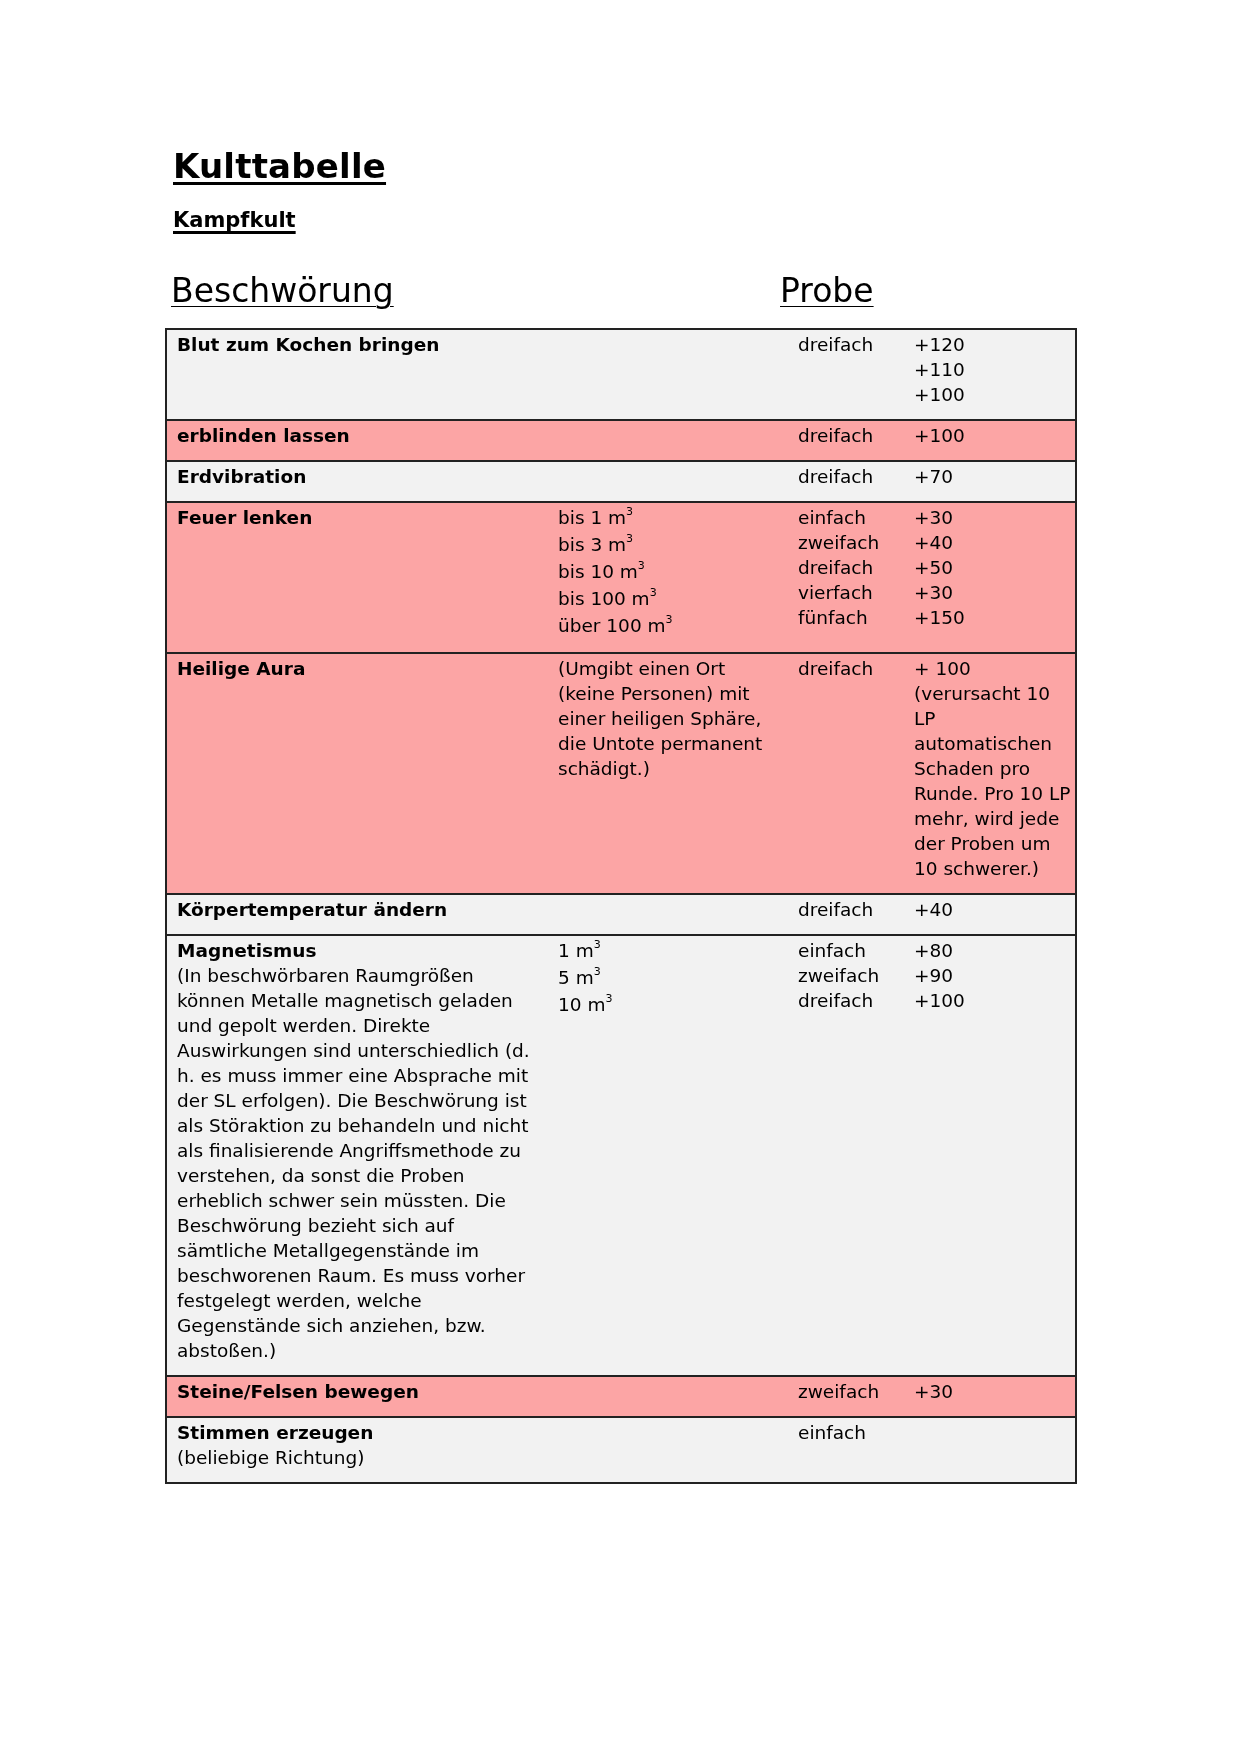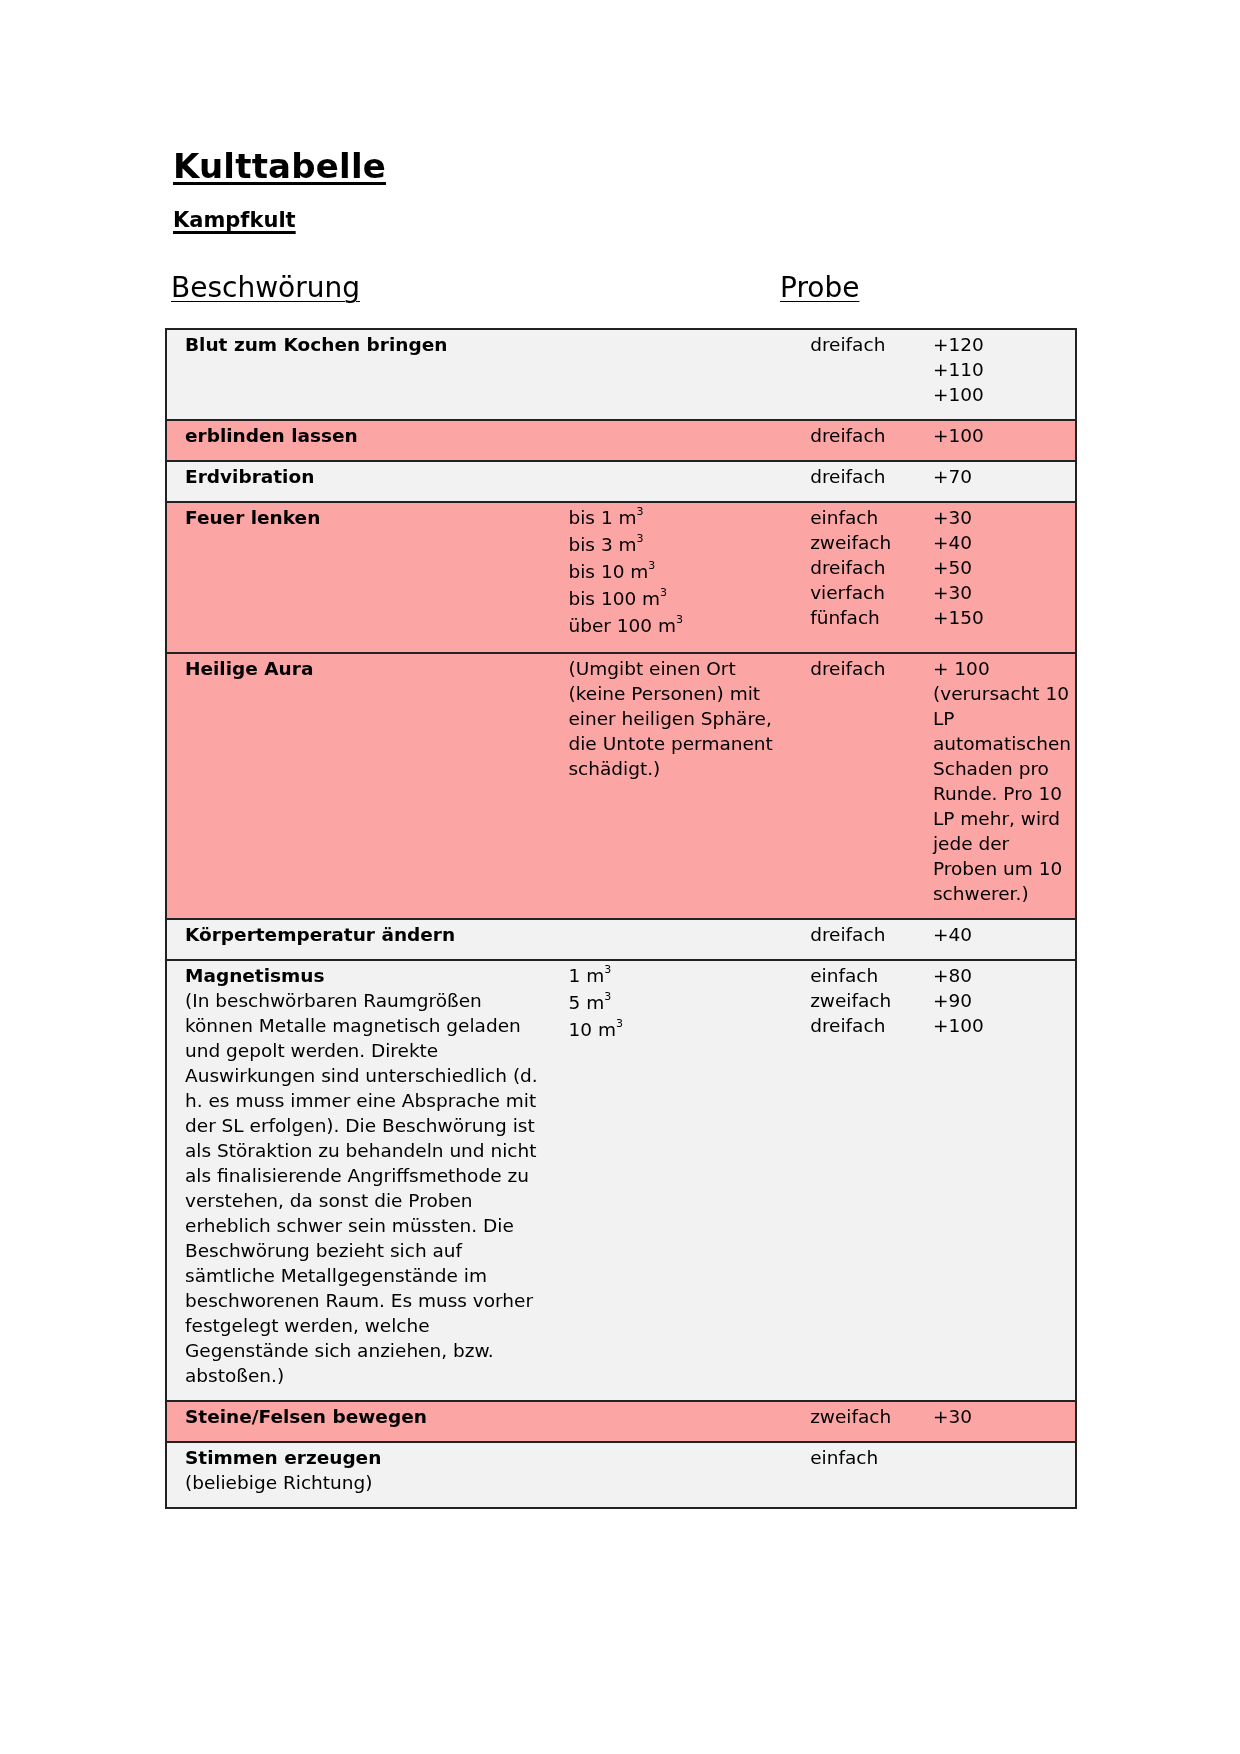--- a/index.html
+++ b/index.html
@@ -1,24 +1,24 @@
 <!DOCTYPE html>
 <html><head>
   <meta charset="utf-8">
   <style>
     html, body { margin: 0; padding: 0; background: #ffffff; }
     body { width: 1240px; height: 1754px; position: relative; font-family: "DejaVu Sans", sans-serif; color: #000; }
     .page { position: absolute; left: 0; top: 0; width: 1240px; height: 1552px; }
     .h1 { position: absolute; left: 173px; top: 146px; font-size: 34px; font-weight: bold; text-decoration: underline; text-decoration-thickness: 3px; text-underline-offset: 4px; letter-spacing: 0.2px; }
     .h2 { position: absolute; left: 173px; top: 208px; font-size: 21px; font-weight: bold; text-decoration: underline; text-decoration-thickness: 3px; text-underline-offset: 4px; }
-    .colhead { position: absolute; top: 271px; font-size: 28px; text-decoration: underline; text-decoration-thickness: 1px; text-underline-offset: 4px; }
+    .colhead { position: absolute; top: 271px; font-size: 33px; text-decoration: underline; text-decoration-thickness: 1px; text-underline-offset: 4px; }
     .colhead.c1 { left: 171px; }
     .colhead.c2 { left: 780px; }
     table.kt { position: absolute; left: 165px; top: 328px; width: 912px; border-collapse: collapse; border: 2px solid #222; font-size: 18.5px; line-height: 25px; }
-    table.kt td { vertical-align: top; padding: 2px 4px 12px 18px; border-top: 2px solid #222; }
+    table.kt td { vertical-align: top; padding: 2px 4px 12px 10px; border-top: 2px solid #222; }
     table.kt tr.light td { background: #f2f2f2; }
     table.kt tr.dark td { background: #fca5a5; }
     td.name { width: 367px; }
     td.detail { width: 226px; }
     td.mode { width: 102px; }
     td.value { }
     .bold { font-weight: bold; }
     .line { display: block; white-space: nowrap; }
     .wrap { display: block; }
     sup { font-size: 11px; vertical-align: 9px; line-height: 0; }

